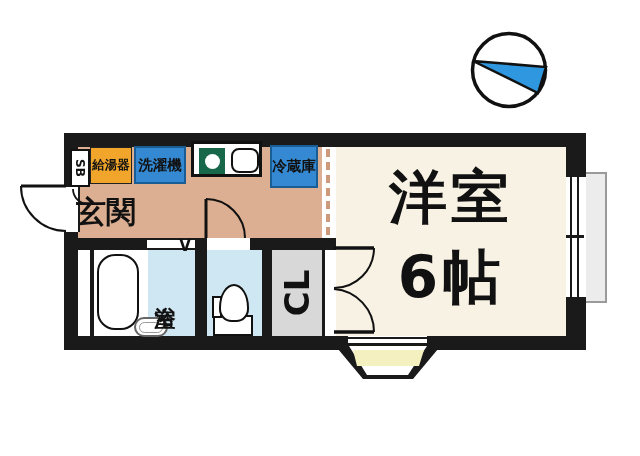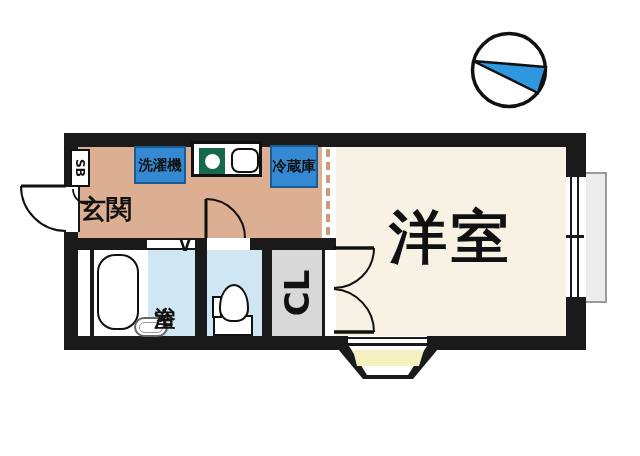--- a/index.html
+++ b/index.html
@@ -69,20 +69,23 @@
   <div class="thinline" style="left:570px;top:177px;width:2px;height:120px"></div>
   <div class="thinline" style="left:577px;top:177px;width:2px;height:120px"></div>
   <div class="thinline" style="left:566px;top:235px;width:18px;height:3px"></div>
 
   <div class="gap" style="left:348px;top:337px;width:79px;height:13px"></div>
   <div class="thinline" style="left:348px;top:337px;width:79px;height:2px"></div>
 
   <div class="fixture white-box" style="left:70px;top:149px;width:20px;height:38px;display:flex;align-items:center;justify-content:center">
     <span class="lbl" style="position:static;font-size:12px;transform:rotate(90deg);white-space:nowrap">SB</span>
   </div>
+  <div class="fixture orange-box" style="left: 90px; top: 147px; width: 42px; height: 37px; background: rgb(242, 165, 43);">
+    <span class="lbl" style="position:static;font-size:12.5px;white-space:nowrap">給湯器</span>
+  </div>
   <div class="fixture blue-box" style="left: 134px; top: 146px; width: 52px; height: 38px; background: rgb(52, 137, 210);">
     <span class="lbl" style="position:static;font-size:14.5px;white-space:nowrap">洗濯機</span>
   </div>
   <div class="fixture white-box" style="left:191px;top:141px;width:71px;height:36px;border-width:3px">
     <div class="abs" style="left:5px;top:4px;width:26px;height:26px;background:#17674b;display:flex;align-items:center;justify-content:center">
       <div style="width:15px;height:15px;border-radius:50%;background:#fff"></div>
     </div>
     <div class="abs" style="left:37px;top:4px;width:28px;height:25px;background:#fff;border:2.5px solid #111;border-radius:8px;box-sizing:border-box"></div>
   </div>
   <div class="fixture blue-box" style="left: 270px; top: 145px; width: 48px; height: 43px; background: rgb(52, 137, 210); font-family: Liberation Mono, monospace;">
@@ -112,19 +115,20 @@
     <line x1="334" y1="332" x2="374" y2="332" stroke="#111" stroke-width="3.5"></line>
     <path d="M 374 332 A 43 43 0 0 0 334 289" fill="none" stroke="#111" stroke-width="2"></path>
 
     <polygon points="333,343 443,343 413,379 363,379" fill="#1a1a1a"></polygon>
     <polygon points="349,346 427,346 408,375 367,375" fill="#ffffff"></polygon>
     <polygon points="353,350 424,350 419,366 357,366" fill="#f5f0bf"></polygon>
   </svg>
 
   <div class="lbl" style="left:336px;top:147px;width:230px;height:180px;display:flex;flex-direction:column;align-items:center;justify-content:center;font-size:58px;font-weight:800;line-height:1.38;letter-spacing:4px">
     <span>洋室</span>
+    <span>6帖</span>
   </div>
-  <div class="lbl" style="left:74px;top:192px;width:64px;font-size:26px;white-space:nowrap">玄関</div>
+  <div class="lbl" style="left:74px;top:192px;width:64px;font-size:30px;white-space:nowrap">玄関</div>
   <div class="lbl" style="left:153px;top:261px;width:26px;height:58px;font-size:21px;writing-mode:vertical-rl">浴室</div>
   <div class="lbl" style="left:272px;top:268px;width:50px;height:50px;line-height:50px;font-size:34px;font-weight:800;transform:rotate(-90deg)">CL</div>
   <div class="lbl" style="left:171px;top:237px;width:28px;font-size:15px">V</div>
 
 </div>
 
 </body></html>

